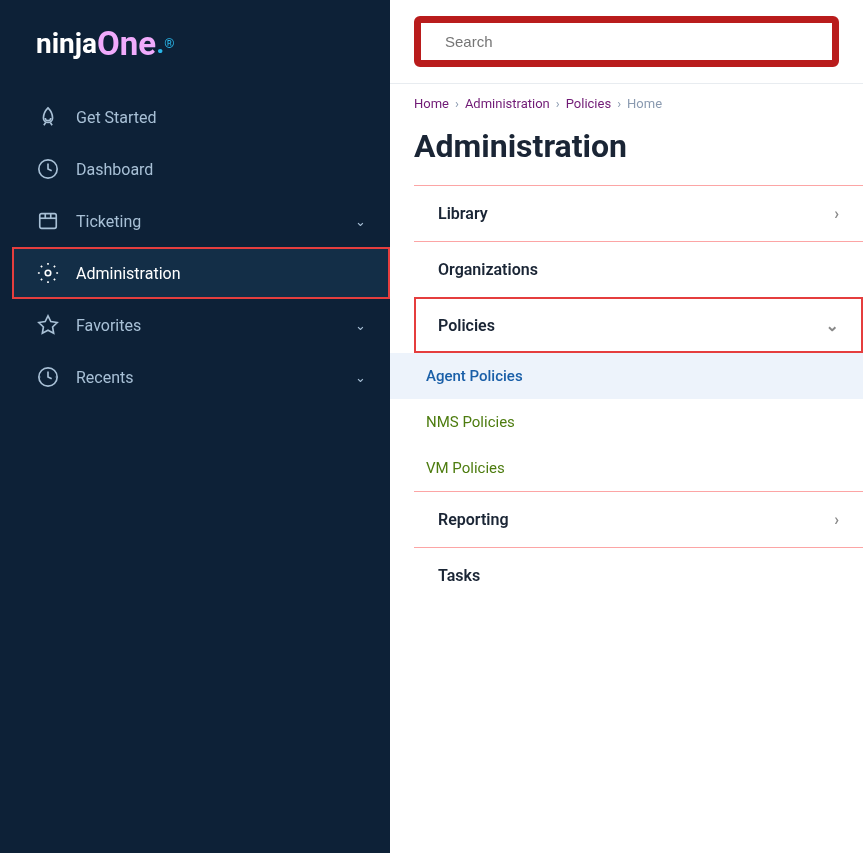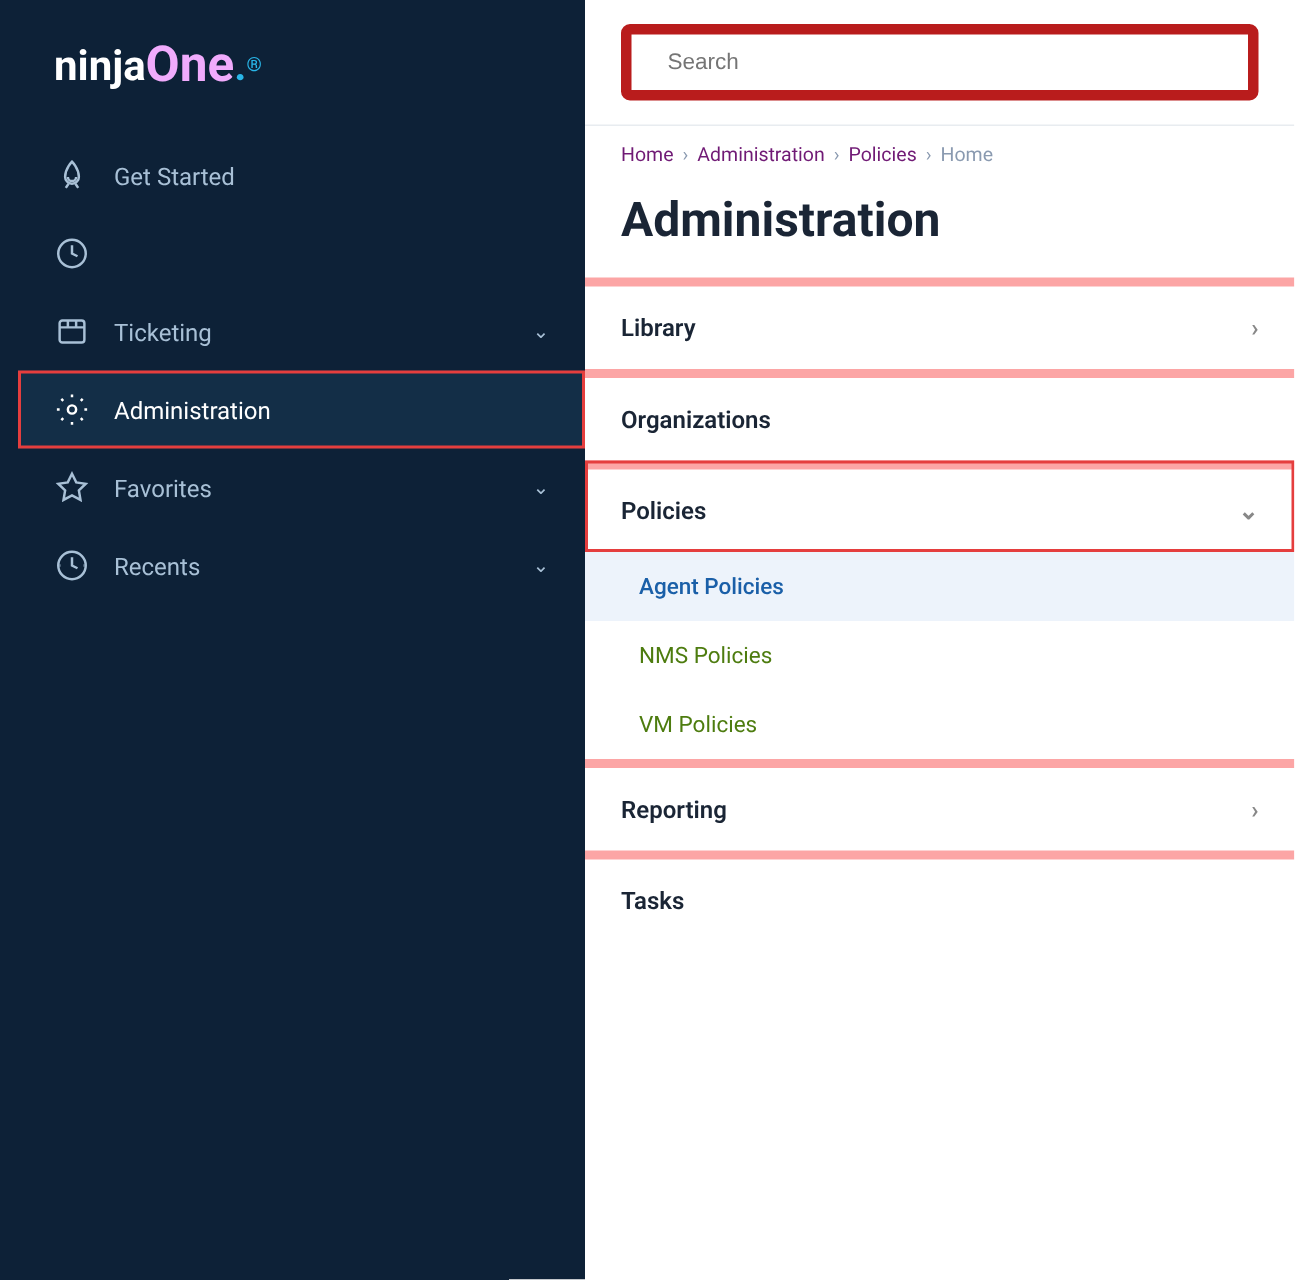--- a/index.html
+++ b/index.html
@@ -164,25 +164,26 @@
     .menu-list {
       display: flex;
       flex-direction: column;
     }
 
     .menu-item {
       display: flex;
       align-items: center;
       justify-content: space-between;
       padding: 18px 24px;
-      border-top: 6px solid #fca5a5;
+      border-top: 1px solid #fca5a5;
       cursor: pointer;
       font-size: 16px;
       font-weight: 600;
       color: #1a2535;
+      margin-left: 24px;
     }
 
     .menu-item .menu-chevron {
       color: #888;
       font-size: 16px;
     }
 
     .menu-item.highlighted {
       outline: 2px solid #e53e3e;
       outline-offset: -2px;
@@ -243,20 +244,21 @@
       <span class="nav-label">Get Started</span>
     </div>
 
     <div class="nav-item">
       <span class="nav-icon">
         <svg class="icon-svg" viewBox="0 0 24 24" fill="none" stroke="currentColor" stroke-width="1.8">
           <circle cx="12" cy="12" r="10"></circle>
           <path d="M12 6v6l4 2"></path>
         </svg>
       </span>
+      <span class="nav-label">Dashboard</span>
     </div>
 
 
     <div class="nav-item">
       <span class="nav-icon">
         <svg class="icon-svg" viewBox="0 0 24 24" fill="none" stroke="currentColor" stroke-width="1.8">
           <rect x="3" y="4" width="18" height="16" rx="2"></rect>
           <line x1="3" y1="9" x2="21" y2="9"></line>
           <line x1="9" y1="4" x2="9" y2="9"></line>
           <line x1="15" y1="4" x2="15" y2="9"></line>

